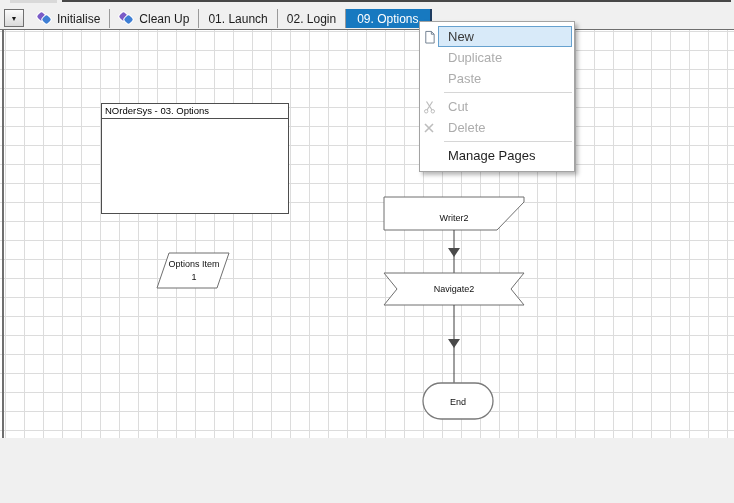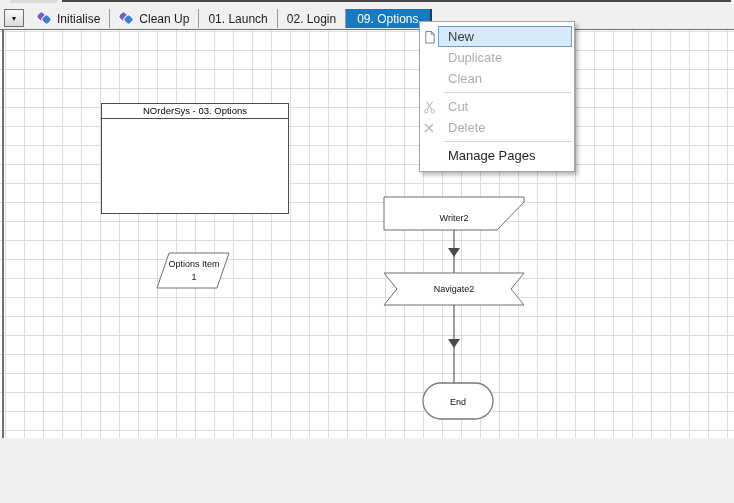--- a/index.html
+++ b/index.html
@@ -32,21 +32,21 @@
   .canvas{position:absolute;left:0;top:29px;width:734px;height:474px;background:#ffffff;
     border-top:1px solid #6f6f6f;box-sizing:content-box;
     background-image:linear-gradient(to right,#dcdcdc 1px,transparent 1px),
                      linear-gradient(to bottom,#dcdcdc 1px,transparent 1px);
     background-size:19px 19px;background-position:5px 1px;}
   .canvas-left-border{position:absolute;left:2px;top:29px;width:2px;height:474px;background:#6f6f6f;}
 
   .process-box{position:absolute;left:101px;top:103px;width:188px;height:111px;
     background:#ffffff;border:1px solid #4e4e4e;box-sizing:border-box;}
   .process-box .ptitle{height:14px;line-height:14px;border-bottom:1px solid #4e4e4e;
-    font-size:9.5px;color:#000;padding:0 3px;white-space:nowrap;overflow:hidden;text-align:center;}
+    font-size:9.5px;color:#000;padding:0 3px;white-space:nowrap;overflow:hidden;}
 
   svg.flow{position:absolute;left:0;top:0;width:734px;height:503px;}
   svg.flow text{font-family:"Liberation Sans",sans-serif;font-size:9px;fill:#111111;}
 
   
   .menu{position:absolute;left:419px;top:21px;width:156px;box-sizing:border-box;background:#ffffff;
     border:1px solid #a3a3a3;box-shadow:3px 3px 4px rgba(0,0,0,0.28);padding:4px 0 5px;}
   .mi{position:relative;height:21px;display:flex;align-items:center;font-size:13px;
       color:#3a3a3a;cursor:default;}
   .mi .gutter{flex:0 0 18px;width:18px;display:flex;align-items:center;justify-content:center;position:relative;z-index:2;}
@@ -138,21 +138,21 @@
           </svg>
       </span>
       <span class="lbl">New</span>
     </div>
     <div class="mi disabled">
       <span class="gutter"></span>
       <span class="lbl">Duplicate</span>
     </div>
     <div class="mi disabled">
       <span class="gutter"></span>
-      <span class="lbl">Clean</span>
+      <span class="lbl">Paste</span>
     </div>
     <div class="msep"></div>
     <div class="mi disabled">
       <span class="gutter">
         <svg width="13" height="14" viewBox="0 0 13 14">
             <path d="M3.5 1.5l5.5 8.5M9.5 1.5L4 10" stroke="#bdbdbd" stroke-width="1.2" fill="none"></path>
             <circle cx="3.2" cy="11.3" r="1.7" fill="none" stroke="#bdbdbd"></circle>
             <circle cx="9.8" cy="11.3" r="1.7" fill="none" stroke="#bdbdbd"></circle>
           </svg>
       </span>

